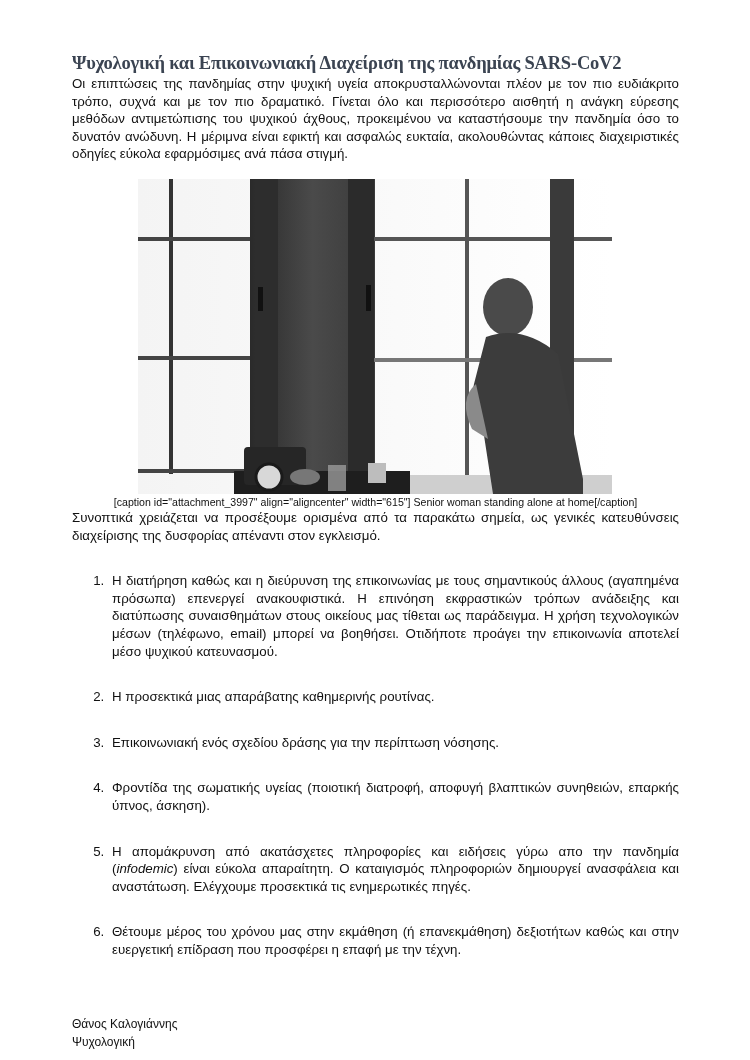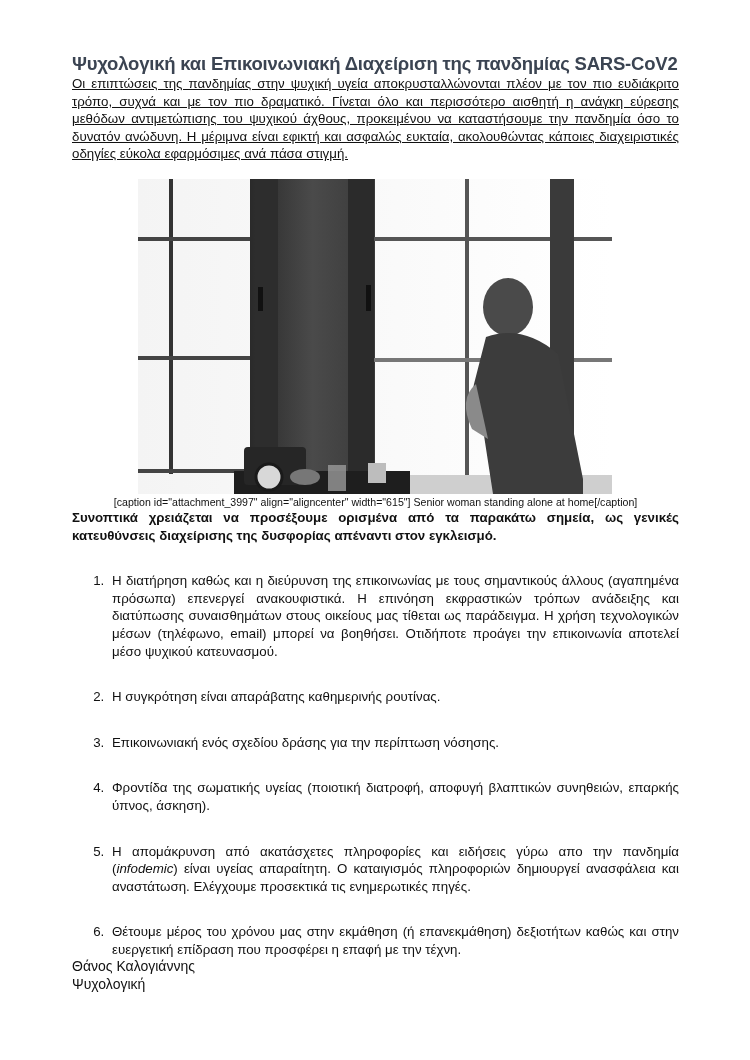--- a/index.html
+++ b/index.html
@@ -2,42 +2,42 @@
 <html><head>
   <meta charset="utf-8">
   <style>
     html, body { margin: 0; padding: 0; background: #ffffff; }
     body { width: 750px; height: 1060px; position: relative; overflow: hidden; }
     .page {
       position: absolute; left: 72px; top: 52px; width: 607px;
       font-family: "Liberation Sans", sans-serif; color: #111;
     }
     h1.title {
-      margin: 0; font-family: Liberation Sans, sans-serif; font-weight: bold;
+      margin: 0; font-family: Liberation Serif, serif; font-weight: bold;
       font-size: 18.5px; line-height: 23px; color: #3b4452; letter-spacing: -0.2px;
     }
     p.body-text {
       margin: 0; font-size: 13.3px; line-height: 17.6px; text-align: justify;
     }
-    .intro { margin-top: 16px; text-decoration: underline; }
+    .intro { margin-top: 16px; }
     .figure { margin-top: 16px; text-align: center; }
     .photo {
       position: relative; display: block; margin: 0 0 0 66px; width: 474px; height: 315px;
       background: #e9e9e9; overflow: hidden;
     }
     .photo svg { display: block; }
     .caption {
       margin-top: 1px; font-size: 10.6px; line-height: 14px; text-align: center; color: #111;
     }
-    .summary { margin-top: 16px; font-weight: bold; }
+    .summary { margin-top: 16px; }
     ol.points {
       margin: 16px 0 0 0; padding: 0 0 0 36px; font-size: 13.3px; line-height: 17.6px;
     }
     ol.points li { text-align: justify; padding-left: 4px; margin-top: 28px; }
-    .signature { font-size: 14px; line-height: 17.6px; }
+    .signature { margin-top: 58px; font-size: 12px; line-height: 17.6px; }
   </style>
 </head>
 <body>
 
 <div class="page">
   <h1 class="title">Ψυχολογική και Επικοινωνιακή Διαχείριση της πανδημίας SARS-CoV2</h1>
 
   <p class="body-text intro">Οι επιπτώσεις της πανδημίας στην ψυχική υγεία αποκρυσταλλώνονται πλέον με τον πιο ευδιάκριτο τρόπο, συχνά και με τον πιο δραματικό. Γίνεται όλο και περισσότερο αισθητή η ανάγκη εύρεσης μεθόδων αντιμετώπισης του ψυχικού άχθους, προκειμένου να καταστήσουμε την πανδημία όσο το δυνατόν ανώδυνη. Η μέριμνα είναι εφικτή και ασφαλώς ευκταία, ακολουθώντας κάποιες διαχειριστικές οδηγίες εύκολα εφαρμόσιμες ανά πάσα στιγμή.</p>
 
   <div class="figure">
@@ -86,24 +86,24 @@
         <path d="M338 205 Q320 220 334 250 L350 260 Z" fill="#8a8a8a"></path>
       </svg>
     </div>
     <div class="caption">[caption id="attachment_3997" align="aligncenter" width="615"] Senior woman standing alone at home[/caption]</div>
   </div>
 
   <p class="body-text summary">Συνοπτικά χρειάζεται να προσέξουμε ορισμένα από τα παρακάτω σημεία, ως γενικές κατευθύνσεις διαχείρισης της δυσφορίας απέναντι στον εγκλεισμό.</p>
 
   <ol class="points">
     <li>Η διατήρηση καθώς και η διεύρυνση της επικοινωνίας με τους σημαντικούς άλλους (αγαπημένα πρόσωπα) επενεργεί ανακουφιστικά. Η επινόηση εκφραστικών τρόπων ανάδειξης και διατύπωσης συναισθημάτων στους οικείους μας τίθεται ως παράδειγμα. Η χρήση τεχνολογικών μέσων (τηλέφωνο, email) μπορεί να βοηθήσει. Οτιδήποτε προάγει την επικοινωνία αποτελεί μέσο ψυχικού κατευνασμού.</li>
-    <li>Η συγκρότηση είναι απαράβατης καθημερινής ρουτίνας.</li>
+    <li>Η προσεκτικά μιας απαράβατης καθημερινής ρουτίνας.</li>
     <li>Επικοινωνιακή ενός σχεδίου δράσης για την περίπτωση νόσησης.</li>
     <li>Φροντίδα της σωματικής υγείας (ποιοτική διατροφή, αποφυγή βλαπτικών συνηθειών, επαρκής ύπνος, άσκηση).</li>
-    <li><span>Η απομάκρυνση από ακατάσχετες πληροφορίες και ειδήσεις γύρω απο την πανδημία (</span><em>infodemic</em><span>) είναι υγείας απαραίτητη. Ο καταιγισμός πληροφοριών δημιουργεί ανασφάλεια και αναστάτωση. Ελέγχουμε προσεκτικά τις ενημερωτικές πηγές.</span></li>
+    <li><span>Η απομάκρυνση από ακατάσχετες πληροφορίες και ειδήσεις γύρω απο την πανδημία (</span><em>infodemic</em><span>) είναι εύκολα απαραίτητη. Ο καταιγισμός πληροφοριών δημιουργεί ανασφάλεια και αναστάτωση. Ελέγχουμε προσεκτικά τις ενημερωτικές πηγές.</span></li>
     <li>Θέτουμε μέρος του χρόνου μας στην εκμάθηση (ή επανεκμάθηση) δεξιοτήτων καθώς και στην ευεργετική επίδραση που προσφέρει η επαφή με την τέχνη.</li>
   </ol>
 
   <div class="signature">
     <div>Θάνος Καλογιάννης</div>
     <div>Ψυχολογική</div>
   </div>
 </div>
 
 </body></html>

